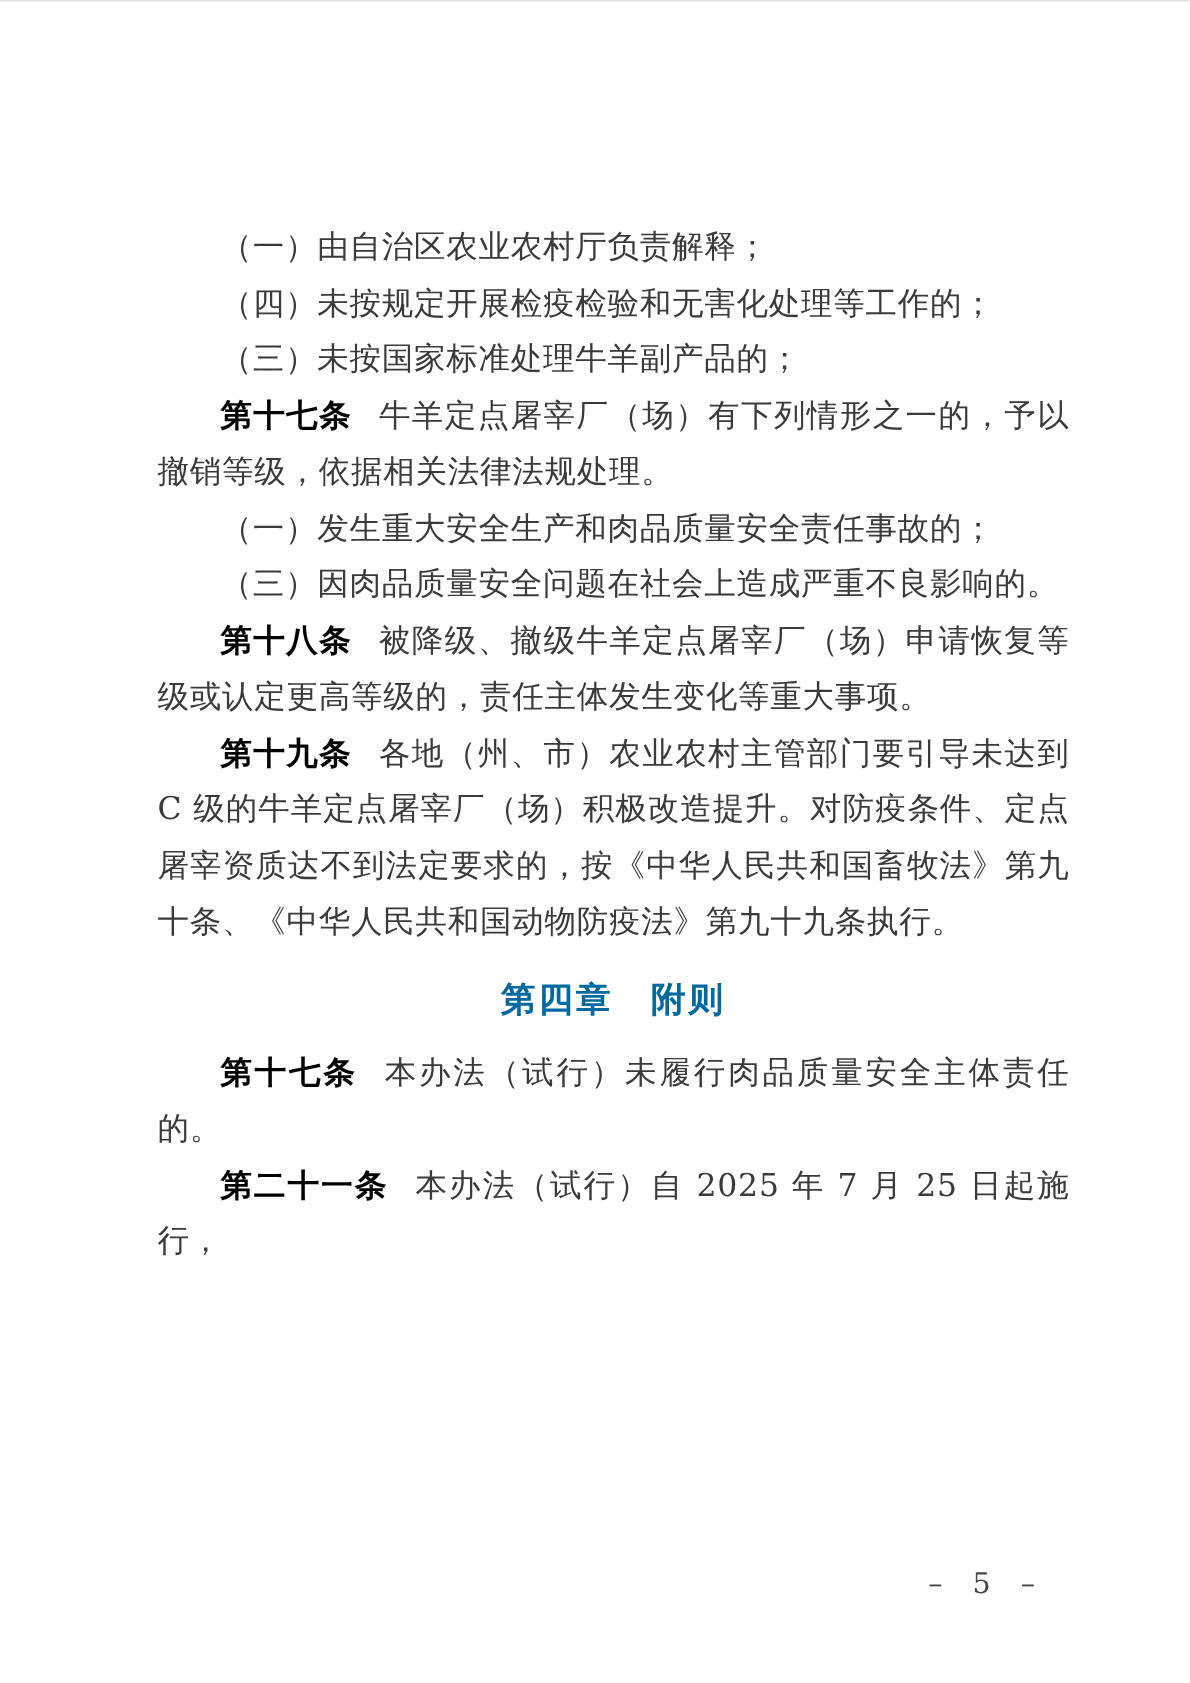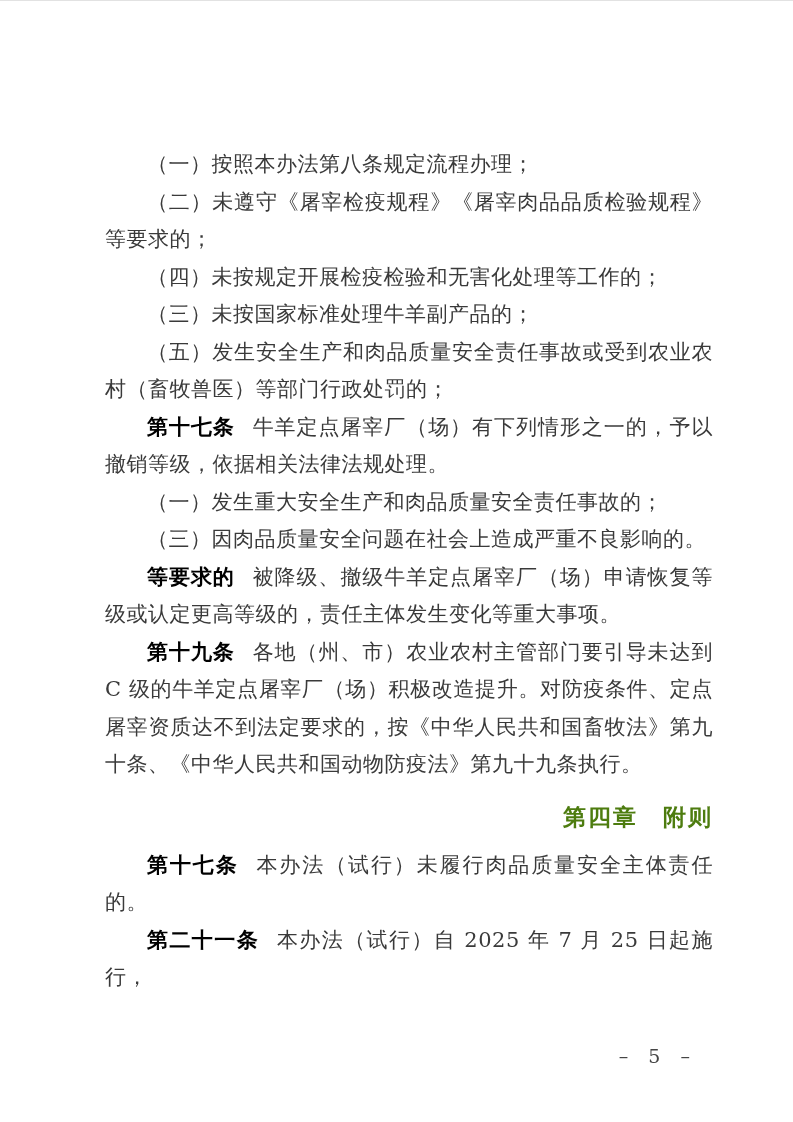--- a/index.html
+++ b/index.html
@@ -41,23 +41,23 @@
   .article-number {
     font-weight: bold;
     color: #000000;
     font-family: "DejaVu Sans", "Liberation Sans", sans-serif;
     margin-right: 0.85em;
   }
   .chapter-heading {
     margin: 14px 0 11px 0;
     font-size: 23px;
     line-height: 38px;
-    text-align: right;
+    text-align: center;
     font-weight: bold;
-    color: #4d7c0f;
+    color: #0369a1;
     font-family: "DejaVu Sans", "Liberation Sans", sans-serif;
     letter-spacing: 2px;
   }
   .page-number {
     position: absolute;
     top: 1044px;
     right: 96px;
     font-size: 19px;
     line-height: 24px;
     letter-spacing: 7px;
@@ -65,39 +65,37 @@
   }
 </style>
 </head>
 <body>
 
 <div class="page">
   <div class="page-top-edge"></div>
 
   <div class="content">
 
-    <p class="para"><span>（一）按照本办法第八条规定流程办理；</span></p>
+    <p class="para"><span>（一）由自治区农业农村厅负责解释；</span></p>
 
-    <p class="para"><span>（二）未遵守《屠宰检疫规程》《屠宰肉品品质检验规程》等要求的；</span></p>
 
     <p class="para"><span>（四）未按规定开展检疫检验和无害化处理等工作的；</span></p>
 
     <p class="para"><span>（三）未按国家标准处理牛羊副产品的；</span></p>
 
-    <p class="para"><span>（五）发生安全生产和肉品质量安全责任事故或受到农业农村（畜牧兽医）等部门行政处罚的；</span></p>
 
 
     <p class="para"><span class="article-number">第十七条</span><span>牛羊定点屠宰厂（场）有下列情形之一的，予以撤销等级，依据相关法律法规处理。</span></p>
 
     <p class="para"><span>（一）发生重大安全生产和肉品质量安全责任事故的；</span></p>
 
 
     <p class="para"><span>（三）因肉品质量安全问题在社会上造成严重不良影响的。</span></p>
 
-    <p class="para"><span class="article-number">等要求的</span><span>被降级、撤级牛羊定点屠宰厂（场）申请恢复等级或认定更高等级的，责任主体发生变化等重大事项。</span></p>
+    <p class="para"><span class="article-number">第十八条</span><span>被降级、撤级牛羊定点屠宰厂（场）申请恢复等级或认定更高等级的，责任主体发生变化等重大事项。</span></p>
 
     <p class="para"><span class="article-number">第十九条</span><span>各地（州、市）农业农村主管部门要引导未达到 C 级的牛羊定点屠宰厂（场）积极改造提升。对防疫条件、定点屠宰资质达不到法定要求的，按《中华人民共和国畜牧法》第九十条、《中华人民共和国动物防疫法》第九十九条执行。</span></p>
 
     <h2 class="chapter-heading">第四章　附则</h2>
 
     <p class="para"><span class="article-number">第十七条</span><span>本办法（试行）未履行肉品质量安全主体责任的。</span></p>
 
     <p class="para"><span class="article-number">第二十一条</span><span>本办法（试行）自 2025 年 7 月 25 日起施行，</span></p>
 
   </div>

